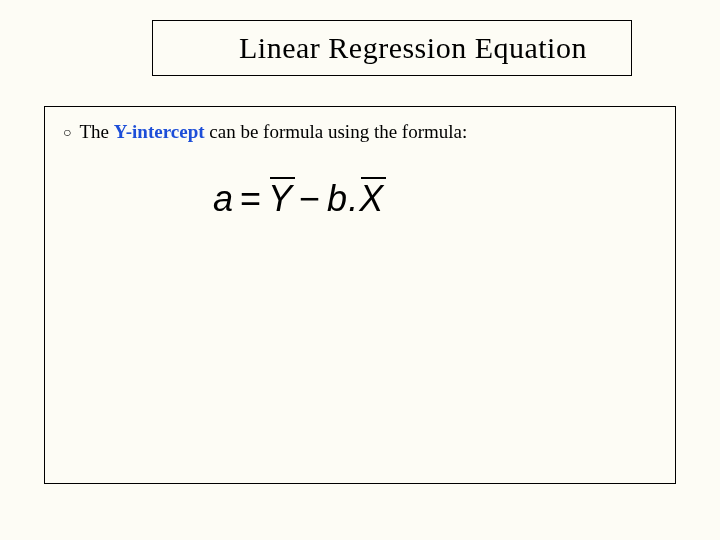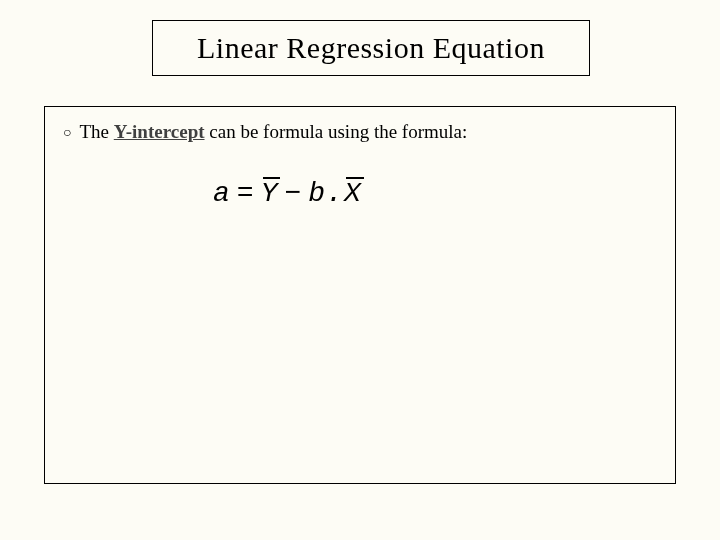--- a/index.html
+++ b/index.html
@@ -21,20 +21,21 @@
     position: absolute;
     left: 152px;
     top: 20px;
     width: 436px;
     height: 54px;
     border: 1px solid #000;
     background: #fdfcf5;
     display: flex;
     align-items: center;
     justify-content: center;
+    padding-left: 42px;
   }
   .title-text {
     font-size: 30px;
     font-weight: 400;
     letter-spacing: 0.5px;
   }
   .content-box {
     position: absolute;
     left: 44px;
     top: 106px;
@@ -51,31 +52,30 @@
     gap: 8px;
     font-size: 19px;
     line-height: 1.2;
   }
   .bullet-marker {
     font-size: 14px;
     position: relative;
     top: -1px;
   }
   .y-intercept {
-    color: #404040;
-    text-decoration: underline;
+    color: #1d4ed8;
     font-weight: bold;
   }
   .formula-wrap {
     margin-top: 34px;
     margin-left: 150px;
   }
   .formula {
-    font-family: Liberation Mono, monospace;
-    font-size: 28px;
+    font-family: Liberation Sans, sans-serif;
+    font-size: 36px;
     font-style: italic;
     white-space: nowrap;
     letter-spacing: 1px;
   }
   .formula .op {
     font-style: normal;
     padding: 0 6px;
   }
   .bar-var {
     position: relative;

